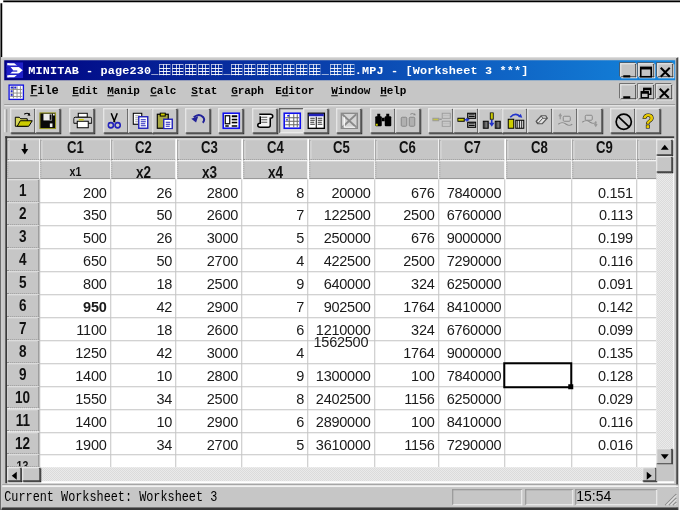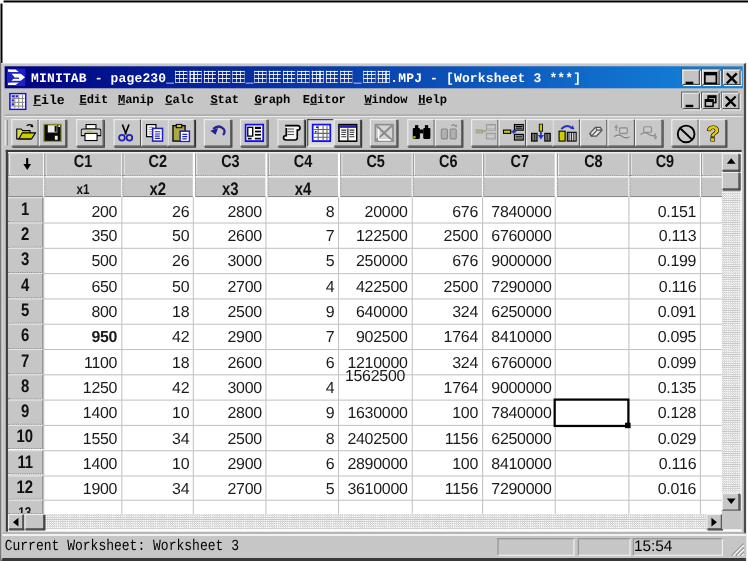--- a/index.html
+++ b/index.html
@@ -369,21 +369,21 @@
 <div class="num" style="position:absolute;left:241.0px;top:414.8px;width:62.8px;">6</div>
 <div class="num" style="position:absolute;left:241.0px;top:437.8px;width:62.8px;">5</div>
 <div class="num" style="position:absolute;left:307.0px;top:185.5px;width:63.3px;">20000</div>
 <div class="num" style="position:absolute;left:307.0px;top:208.4px;width:63.3px;">122500</div>
 <div class="num" style="position:absolute;left:307.0px;top:231.4px;width:63.3px;">250000</div>
 <div class="num" style="position:absolute;left:307.0px;top:254.3px;width:63.3px;">422500</div>
 <div class="num" style="position:absolute;left:307.0px;top:277.2px;width:63.3px;">640000</div>
 <div class="num" style="position:absolute;left:307.0px;top:300.2px;width:63.3px;">902500</div>
 <div class="num" style="position:absolute;left:307.0px;top:323.1px;width:63.3px;">1210000</div>
 <div class="num" style="position:absolute;left:307.0px;top:335px;width:61px;">1562500</div>
-<div class="num" style="position:absolute;left:307.0px;top:369.0px;width:63.3px;">1630000</div>
+<div class="num" style="position:absolute;left:307.0px;top:369.0px;width:63.3px;">1300000</div>
 <div class="num" style="position:absolute;left:307.0px;top:391.9px;width:63.3px;">2402500</div>
 <div class="num" style="position:absolute;left:307.0px;top:414.8px;width:63.3px;">2890000</div>
 <div class="num" style="position:absolute;left:307.0px;top:437.8px;width:63.3px;">3610000</div>
 <div class="num" style="position:absolute;left:373.5px;top:185.5px;width:60.8px;">676</div>
 <div class="num" style="position:absolute;left:373.5px;top:208.4px;width:60.8px;">2500</div>
 <div class="num" style="position:absolute;left:373.5px;top:231.4px;width:60.8px;">676</div>
 <div class="num" style="position:absolute;left:373.5px;top:254.3px;width:60.8px;">2500</div>
 <div class="num" style="position:absolute;left:373.5px;top:277.2px;width:60.8px;">324</div>
 <div class="num" style="position:absolute;left:373.5px;top:300.2px;width:60.8px;">1764</div>
 <div class="num" style="position:absolute;left:373.5px;top:323.1px;width:60.8px;">324</div>
@@ -402,21 +402,21 @@
 <div class="num" style="position:absolute;left:437.5px;top:346.0px;width:63.60000000000001px;">9000000</div>
 <div class="num" style="position:absolute;left:437.5px;top:369.0px;width:63.60000000000001px;">7840000</div>
 <div class="num" style="position:absolute;left:437.5px;top:391.9px;width:63.60000000000001px;">6250000</div>
 <div class="num" style="position:absolute;left:437.5px;top:414.8px;width:63.60000000000001px;">8410000</div>
 <div class="num" style="position:absolute;left:437.5px;top:437.8px;width:63.60000000000001px;">7290000</div>
 <div class="num" style="position:absolute;left:570.7px;top:185.5px;width:61.99999999999993px;">0.151</div>
 <div class="num" style="position:absolute;left:570.7px;top:208.4px;width:61.99999999999993px;">0.113</div>
 <div class="num" style="position:absolute;left:570.7px;top:231.4px;width:61.99999999999993px;">0.199</div>
 <div class="num" style="position:absolute;left:570.7px;top:254.3px;width:61.99999999999993px;">0.116</div>
 <div class="num" style="position:absolute;left:570.7px;top:277.2px;width:61.99999999999993px;">0.091</div>
-<div class="num" style="position:absolute;left:570.7px;top:300.2px;width:61.99999999999993px;">0.095</div>
+<div class="num" style="position:absolute;left:570.7px;top:300.2px;width:61.99999999999993px;">0.142</div>
 <div class="num" style="position:absolute;left:570.7px;top:323.1px;width:61.99999999999993px;">0.099</div>
 <div class="num" style="position:absolute;left:570.7px;top:346.0px;width:61.99999999999993px;">0.135</div>
 <div class="num" style="position:absolute;left:570.7px;top:369.0px;width:61.99999999999993px;">0.128</div>
 <div class="num" style="position:absolute;left:570.7px;top:391.9px;width:61.99999999999993px;">0.029</div>
 <div class="num" style="position:absolute;left:570.7px;top:414.8px;width:61.99999999999993px;">0.116</div>
 <div class="num" style="position:absolute;left:570.7px;top:437.8px;width:61.99999999999993px;">0.016</div>
 <div style="position:absolute;left:503.3px;top:362.2px;width:68.90000000000003px;height:25.7px;border:2.5px solid #000;background:transparent"></div>
 <div style="position:absolute;left:567.7px;top:383.8px;width:5.5px;height:5.5px;background:#000"></div>
 <div style="position:absolute;left:656.0px;top:138.5px;width:17.0px;height:310.0px;background-image:conic-gradient(#fff 0 25%,#c6c6c6 0 50%,#fff 0 75%,#c6c6c6 0);background-size:2px 2px;"></div>
 <div style="position:absolute;left:656.0px;top:139.0px;width:16px;height:15.5px;background:#c6c6c6;border-top:1px solid #efefef;border-left:1px solid #efefef;border-right:1px solid #404040;border-bottom:1px solid #404040;box-shadow:1px 1px 0 #202020"><svg width="15" height="13" viewBox="0 0 15 13">

